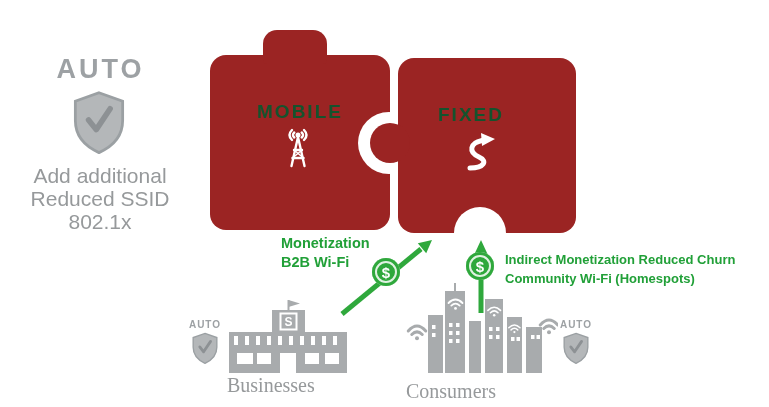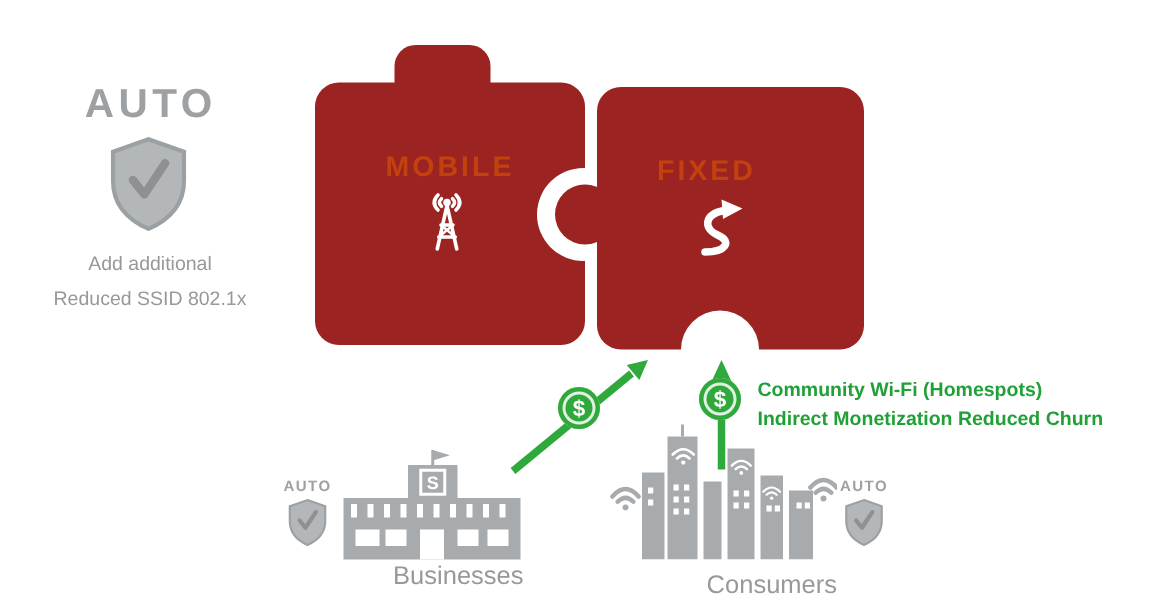--- a/index.html
+++ b/index.html
@@ -5,38 +5,38 @@
   html,body{margin:0;padding:0;background:#ffffff;}
   .canvas{position:relative;width:769px;height:407px;background:#ffffff;overflow:hidden;
           font-family:"Liberation Sans",sans-serif;}
   .abs{position:absolute;}
   
   .piece{position:absolute;background:#9b2423;border-radius:16px;}
   .tab-top{position:absolute;background:#9b2423;border-radius:14px 14px 4px 4px;}
   .white-circle{position:absolute;background:#ffffff;border-radius:50%;}
   .maroon-circle{position:absolute;background:#9b2423;border-radius:50%;}
   .maroon-rect{position:absolute;background:#9b2423;}
-  .piece-label{position:absolute;color:#c2410c;font-weight:bold;font-size:19px;
+  .piece-label{position:absolute;color:#14532d;font-weight:bold;font-size:19px;
                letter-spacing:2px;text-align:center;}
   
   .auto-big{position:absolute;left:28px;top:54px;width:145px;text-align:center;
             font-size:27px;font-weight:bold;letter-spacing:3px;color:#9da1a4;}
   .caption{position:absolute;left:5px;top:164px;width:190px;text-align:center;
-           font-size:13px;line-height:23px;color:#96999b;}
+           font-size:21px;line-height:23px;color:#96999b;}
   .caption span{display:block;}
   
   .green-text{position:absolute;color:#21a038;font-weight:bold;line-height:19px;}
   .green-text span{display:block;}
   .b2b-text{left:281px;top:234px;font-size:14.5px;}
   .community-text{left:505px;top:250px;font-size:13px;width:255px;}
   .coin{position:absolute;width:28px;height:28px;border-radius:50%;background:#2fa83c;
         color:#ffffff;font-weight:bold;font-size:15px;display:flex;align-items:center;
         justify-content:center;box-shadow:inset 0 0 0 3px #2fa83c, inset 0 0 0 5px rgba(255,255,255,.85);}
   
-  .gray-label{position:absolute;color:#96999b;font-size:17px;text-align:right;}
+  .gray-label{position:absolute;color:#96999b;font-size:20px;text-align:left;font-family:Liberation Serif, serif;}
   .auto-small-group{position:absolute;width:44px;text-align:center;}
   .auto-small{font-size:10px;font-weight:bold;letter-spacing:1px;color:#9da1a4;}
   .overlay{position:absolute;left:0;top:0;pointer-events:none;}
 </style>
 </head>
 <body>
 
 <div class="canvas">
 
   <div class="auto-big">AUTO</div>
@@ -96,24 +96,28 @@
     </g>
   </svg>
 
   <div class="coin" style="left:372px;top:258px;">
     <span>$</span>
   </div>
   <div class="coin" style="left:466px;top:252px;">
     <span>$</span>
   </div>
 
+  <div class="green-text b2b-text">
+    <span>Monetization</span>
+    <span>B2B Wi-Fi</span>
+  </div>
 
   <div class="green-text community-text">
+    <span>Indirect Monetization Reduced Churn</span>
     <span>Community Wi-Fi (Homespots)</span>
-    <span>Indirect Monetization Reduced Churn</span>
   </div>
 
   <div class="auto-small-group" style="left:183px;top:319px;">
     <div class="auto-small">AUTO</div>
     <svg width="28" height="32" viewBox="0 0 40 46" style="margin-top:2px;">
       <path d="M20 2 L37 8 V22 C37 34 29 41 20 45 C11 41 3 34 3 22 V8 Z" fill="#b4b7b9" stroke="#9ba0a3" stroke-width="2"></path>
       <path d="M12.5 21.5 L18 28.5 L28 13.5" fill="none" stroke="#8d9194" stroke-width="4" stroke-linecap="round" stroke-linejoin="round"></path>
     </svg>
   </div>
 

